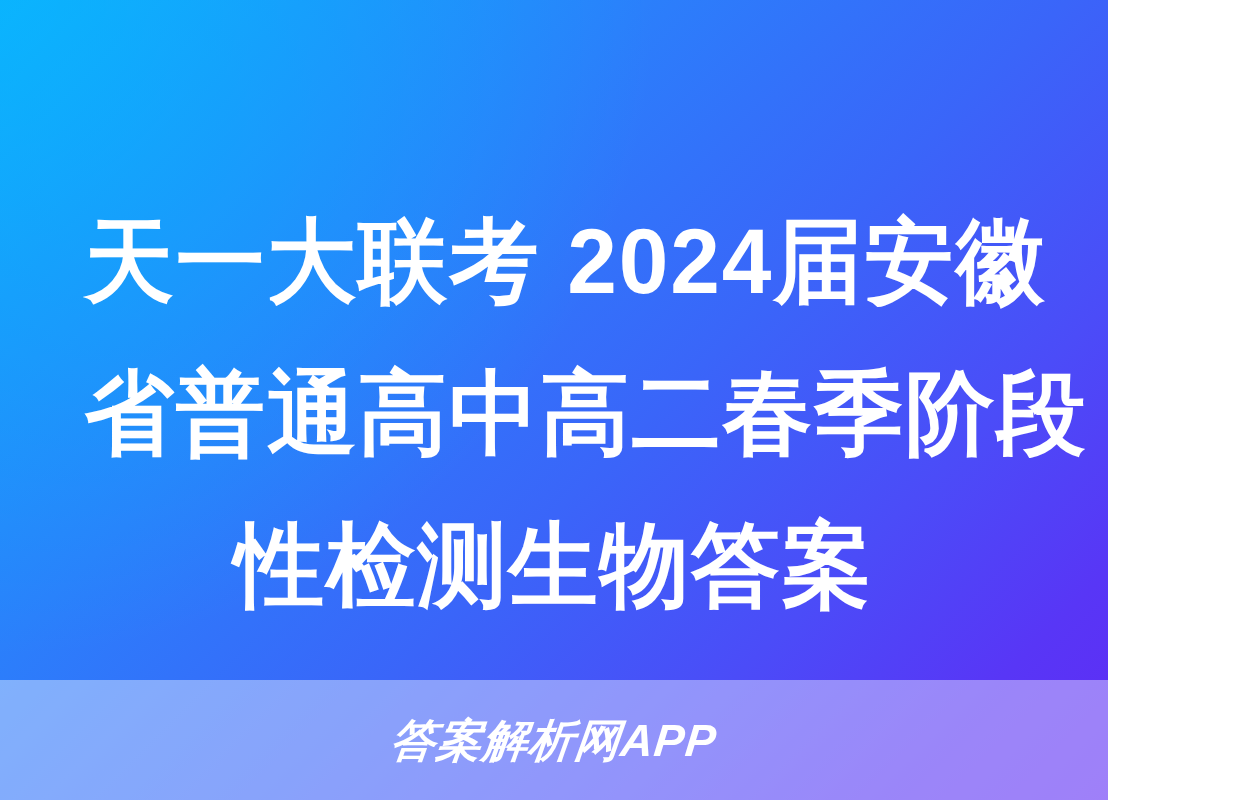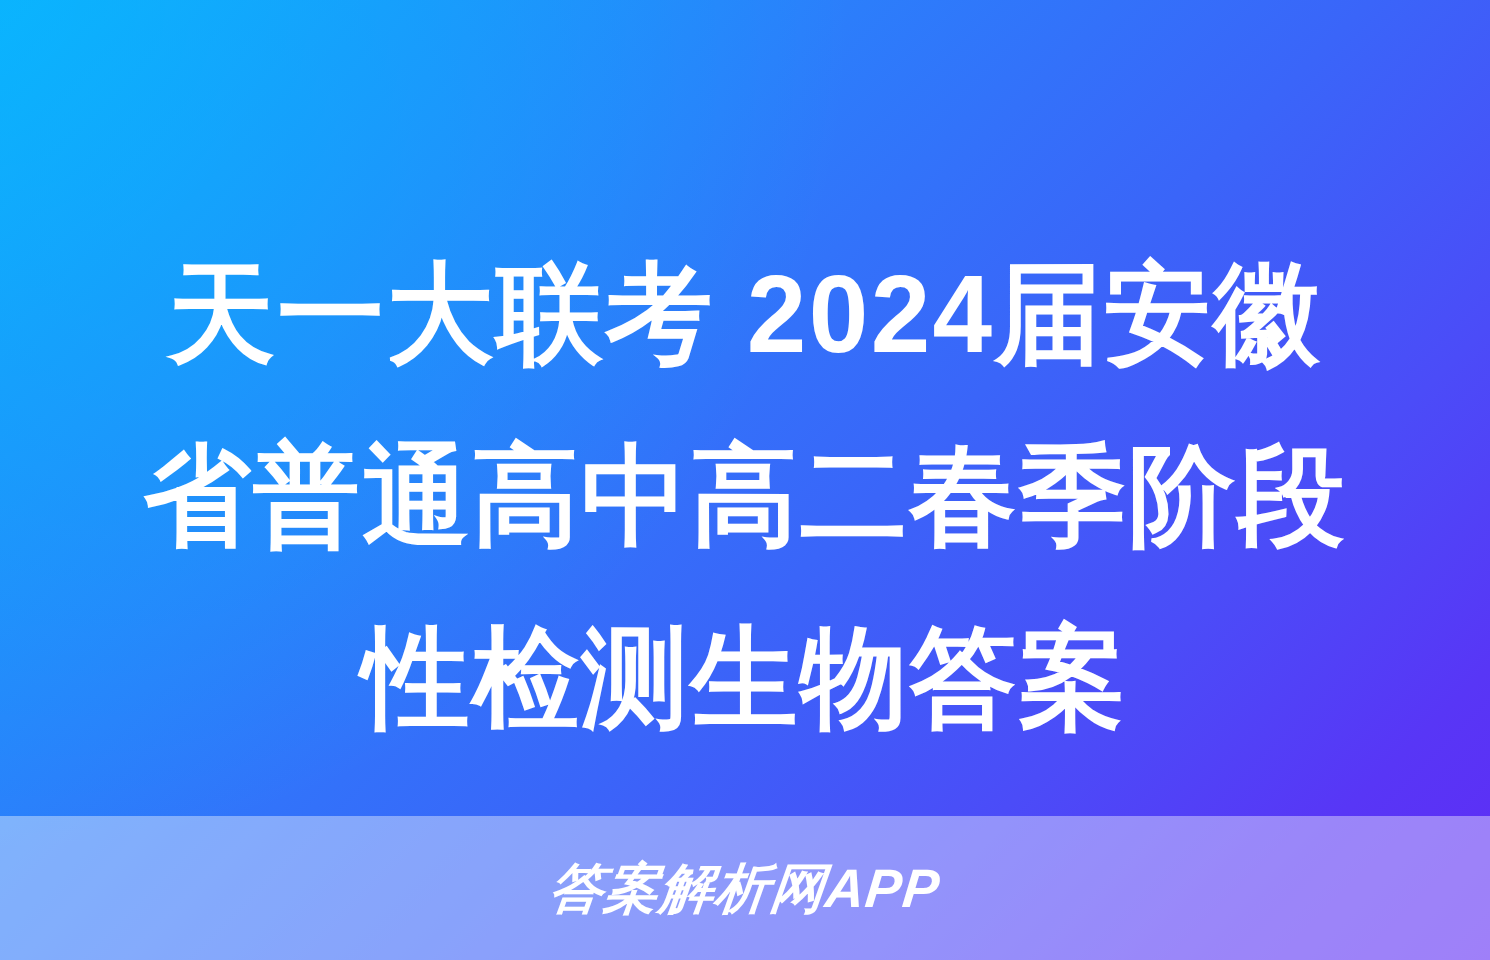--- a/index.html
+++ b/index.html
@@ -4,21 +4,21 @@
 <title>Answer Card</title>
 <style>
   html, body {
     margin: 0;
     padding: 0;
     background: #ffffff;
   }
 
   #poster {
     position: relative;
-    width: 1242px;
+    width: 1108px;
     height: 800px;
     overflow: hidden;
     font-family: "Liberation Sans", "DejaVu Sans", sans-serif;
     
     background:
       linear-gradient(135deg,
         #16a8fc 0%,
         #1f93fb 16%,
         #2b7ffb 34%,
         #3a65f9 56%,

